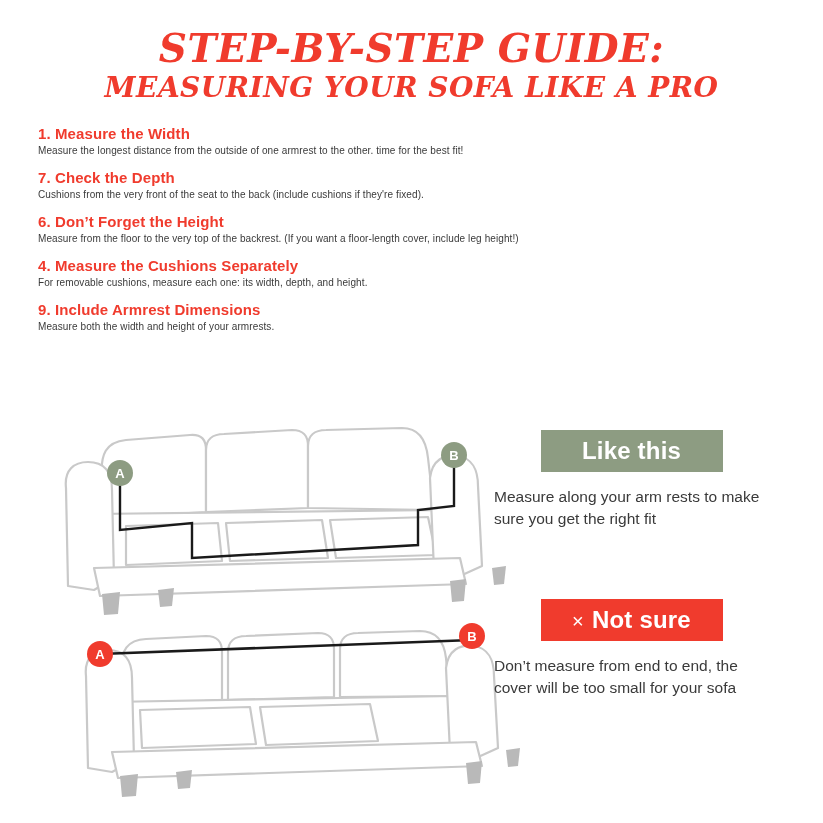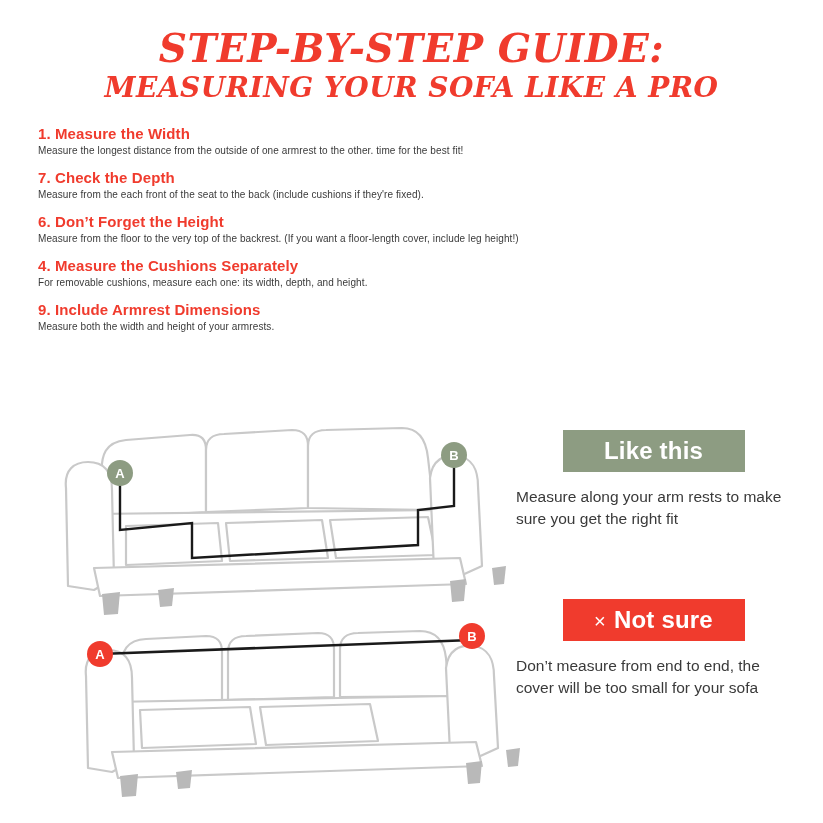--- a/index.html
+++ b/index.html
@@ -58,21 +58,21 @@
   
   .illus{
     position:absolute;
     left:30px;
     top:418px;
     width:500px;
     height:380px;
   }
   .right-col{
     position:absolute;
-    left:516px;
+    left:494px;
     top:430px;
     width:275px;
   }
 
   
   .banner{
     display:flex;
     align-items:center;
     justify-content:center;
     gap:8px;
@@ -115,21 +115,21 @@
     <span class="l2">MEASURING YOUR SOFA LIKE A PRO</span>
   </div>
 
   <div class="steps">
     <div>
       <p class="step-head">1. Measure the Width</p>
       <p class="step-body">Measure the longest distance from the outside of one armrest to the other. time for the best fit!</p>
     </div>
     <div>
       <p class="step-head">7. Check the Depth</p>
-      <p class="step-body">Measure from the each front of the seat to the back (include cushions if they're fixed).</p>
+      <p class="step-body">Cushions from the very front of the seat to the back (include cushions if they're fixed).</p>
     </div>
     <div>
       <p class="step-head">6.  Don’t Forget the Height</p>
       <p class="step-body">Measure from the floor to the very top of the backrest. (If you want a floor-length cover, include leg height!)</p>
     </div>
     <div>
       <p class="step-head">4. Measure the Cushions Separately</p>
       <p class="step-body">For removable cushions, measure each one: its width, depth, and height.</p>
     </div>
     <div>

